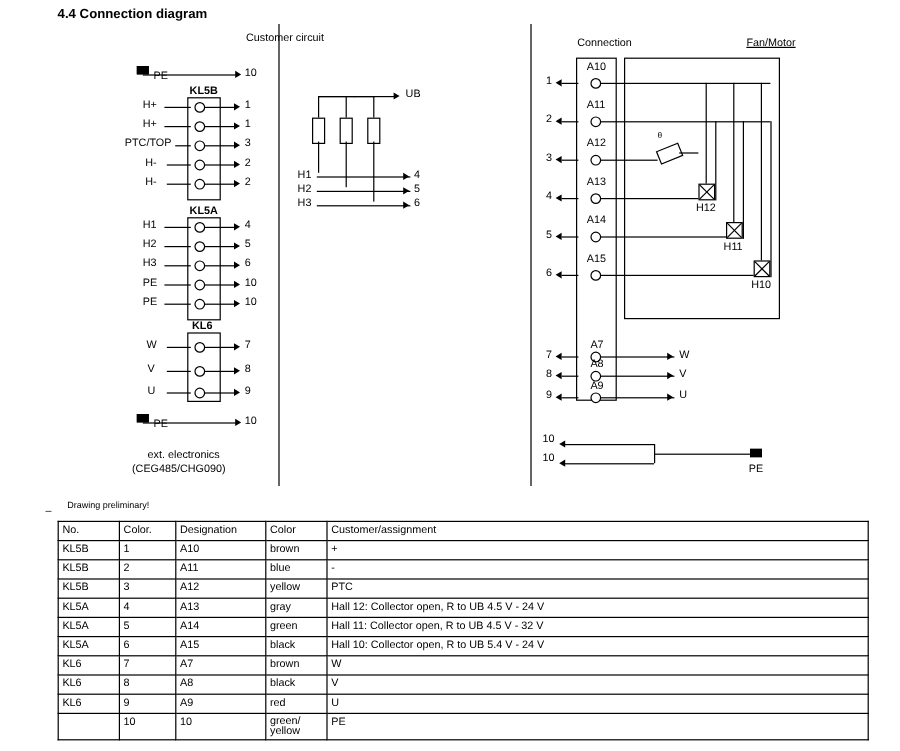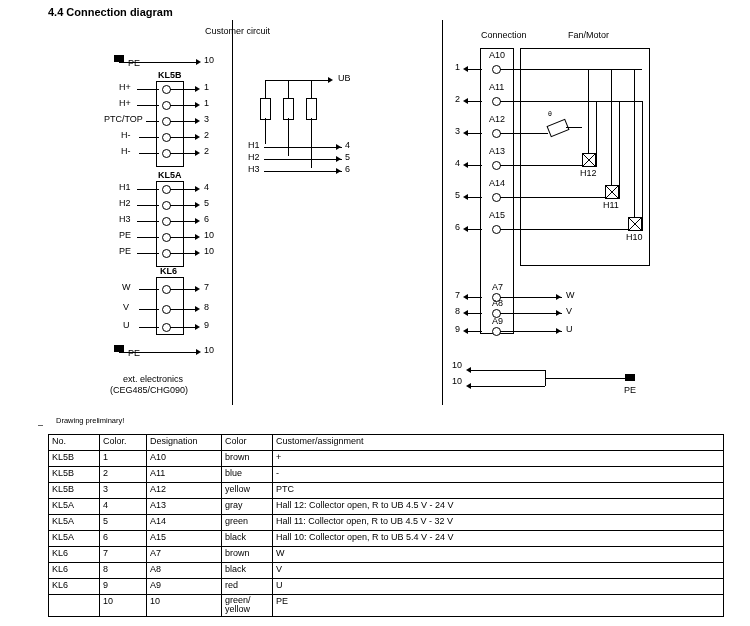--- a/index.html
+++ b/index.html
@@ -28,21 +28,21 @@
 </style>
 </head>
 <body>
 
 <div class="page">
 
   <div id="title">4.4 Connection diagram</div>
 
   <div class="lbl" style="left:205px;top:26px;">Customer circuit</div>
   <div class="lbl" style="left:481px;top:30px;">Connection</div>
-  <div class="lbl" style="left:568px;top:30px;">Fan/Motor</div>
+  <div class="lbl" style="left:622px;top:30px;text-decoration:underline;">Fan/Motor</div>
 
   <div class="vline" style="left:232px;top:20px;height:385px;"></div>
   <div class="vline" style="left:442px;top:20px;height:385px;"></div>
 
   <div class="tri" style="left:114px;top:55px;"></div>
   <div class="lbl" style="left:128px;top:58px;">PE</div>
   <div class="hline" style="left:119px;top:62px;width:80px;"></div>
   <div class="arrowR" style="left:196px;top:59px;"></div>
   <div class="lbl" style="left:204px;top:55px;">10</div>
 

